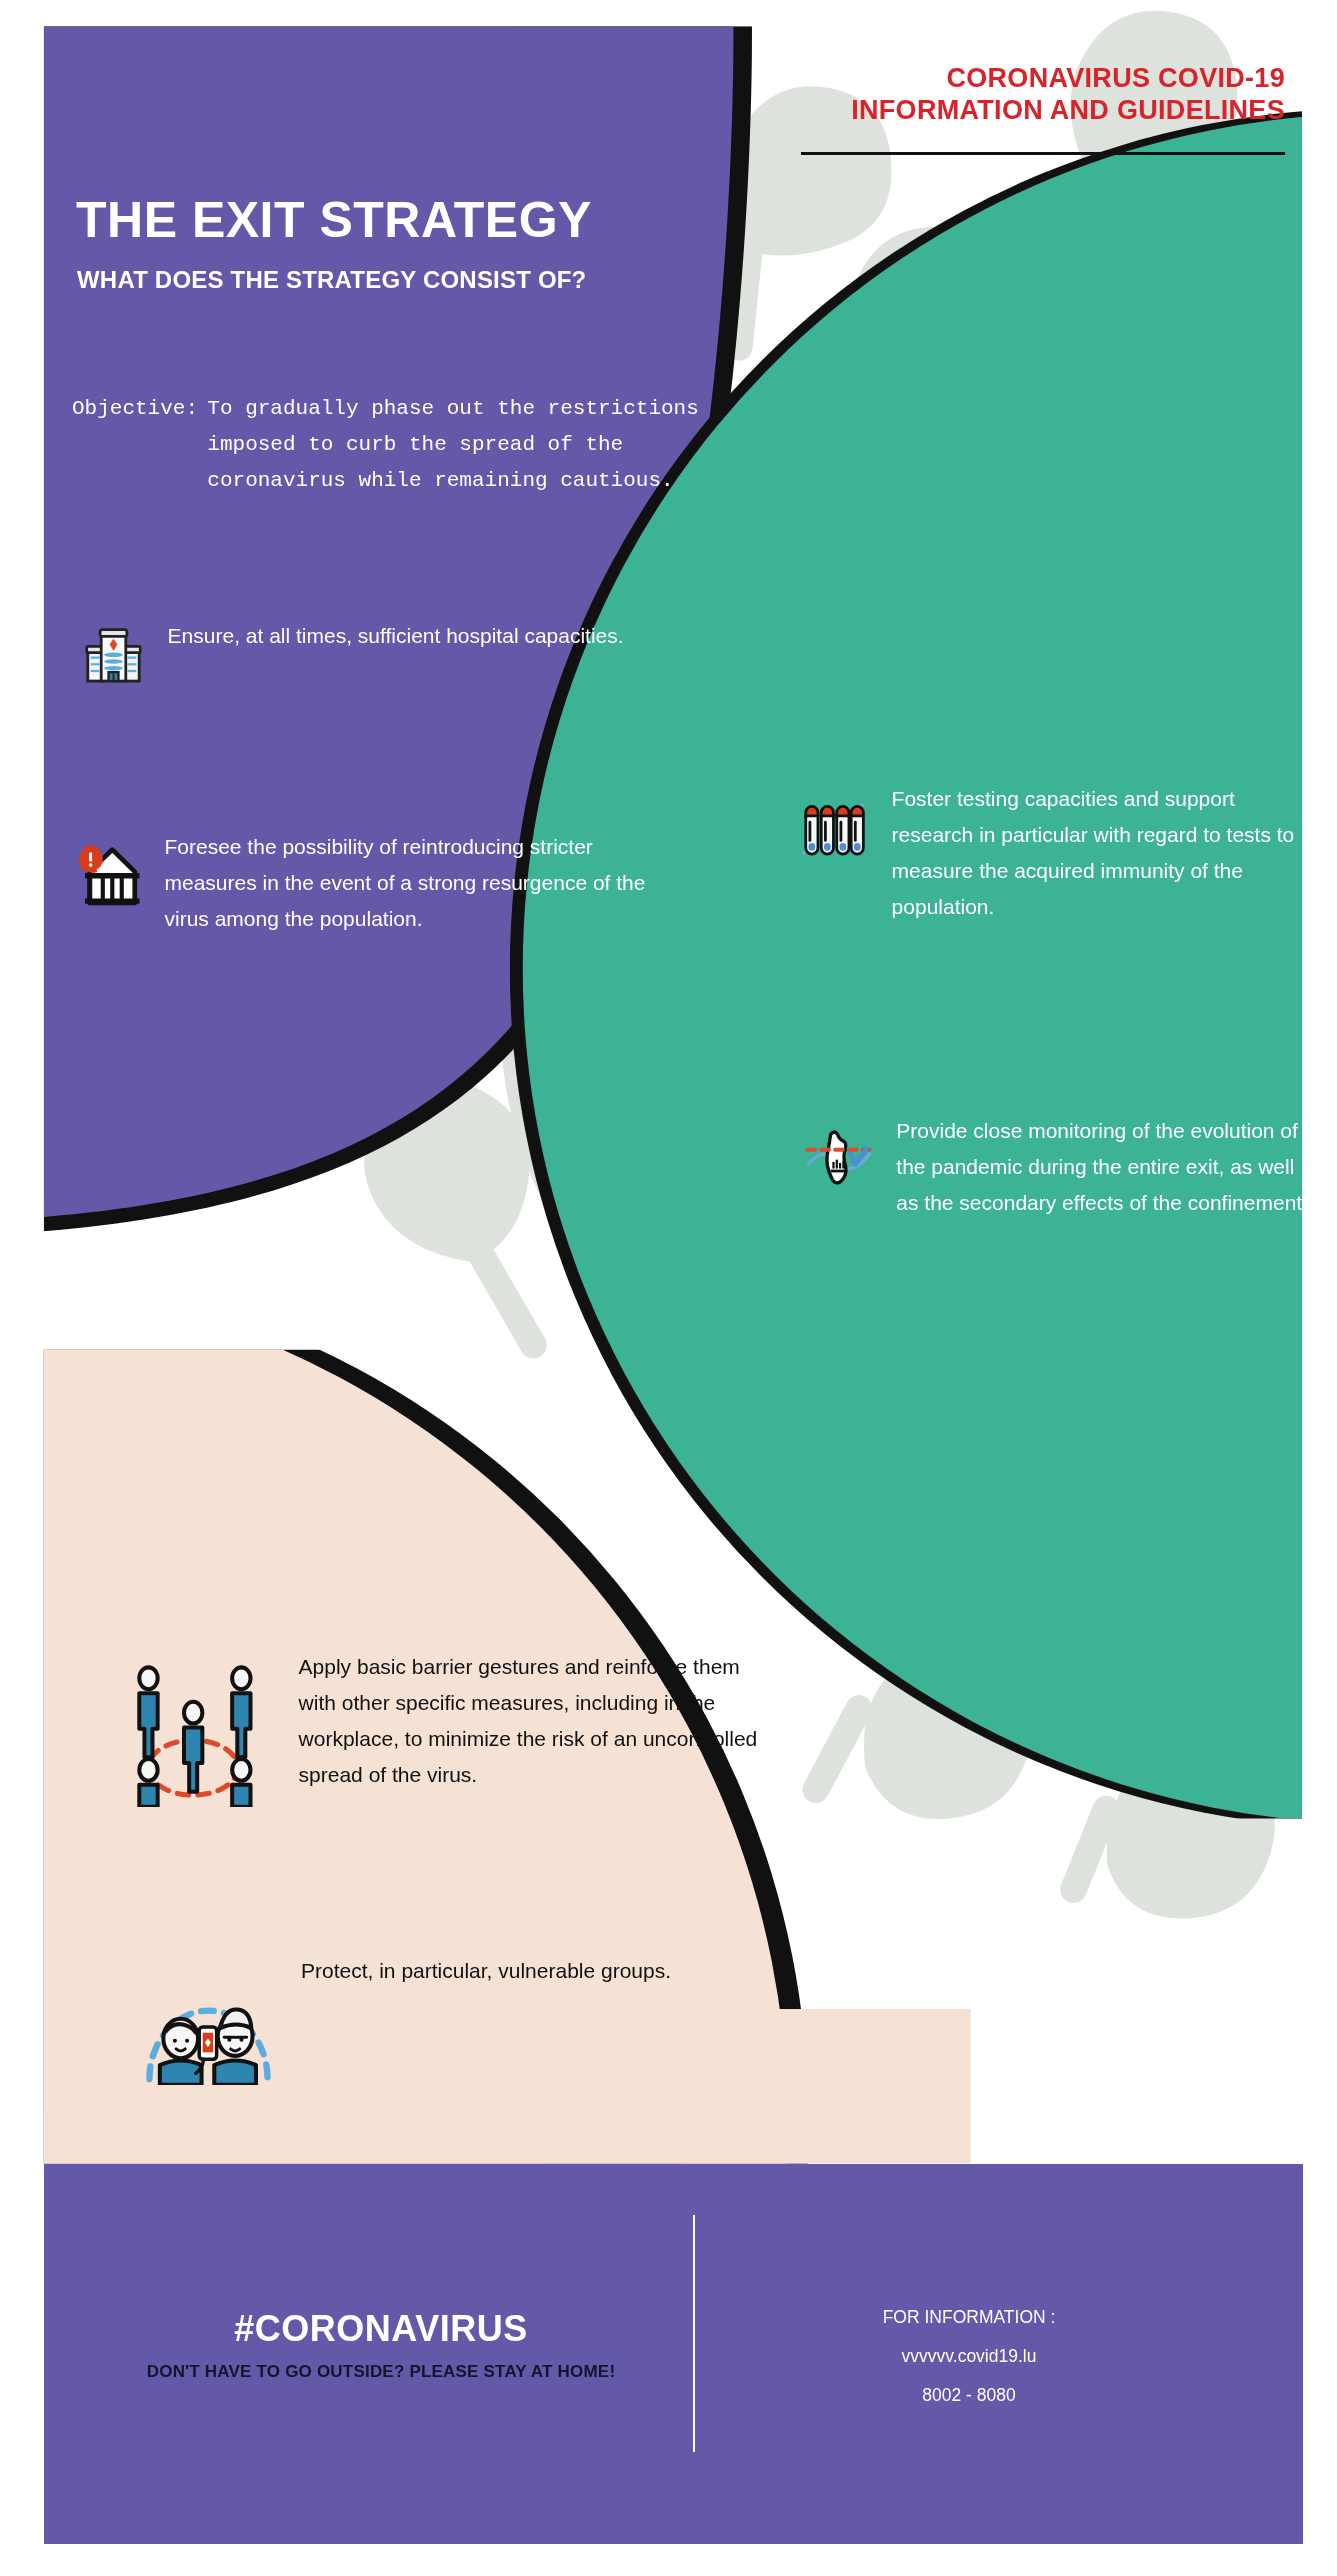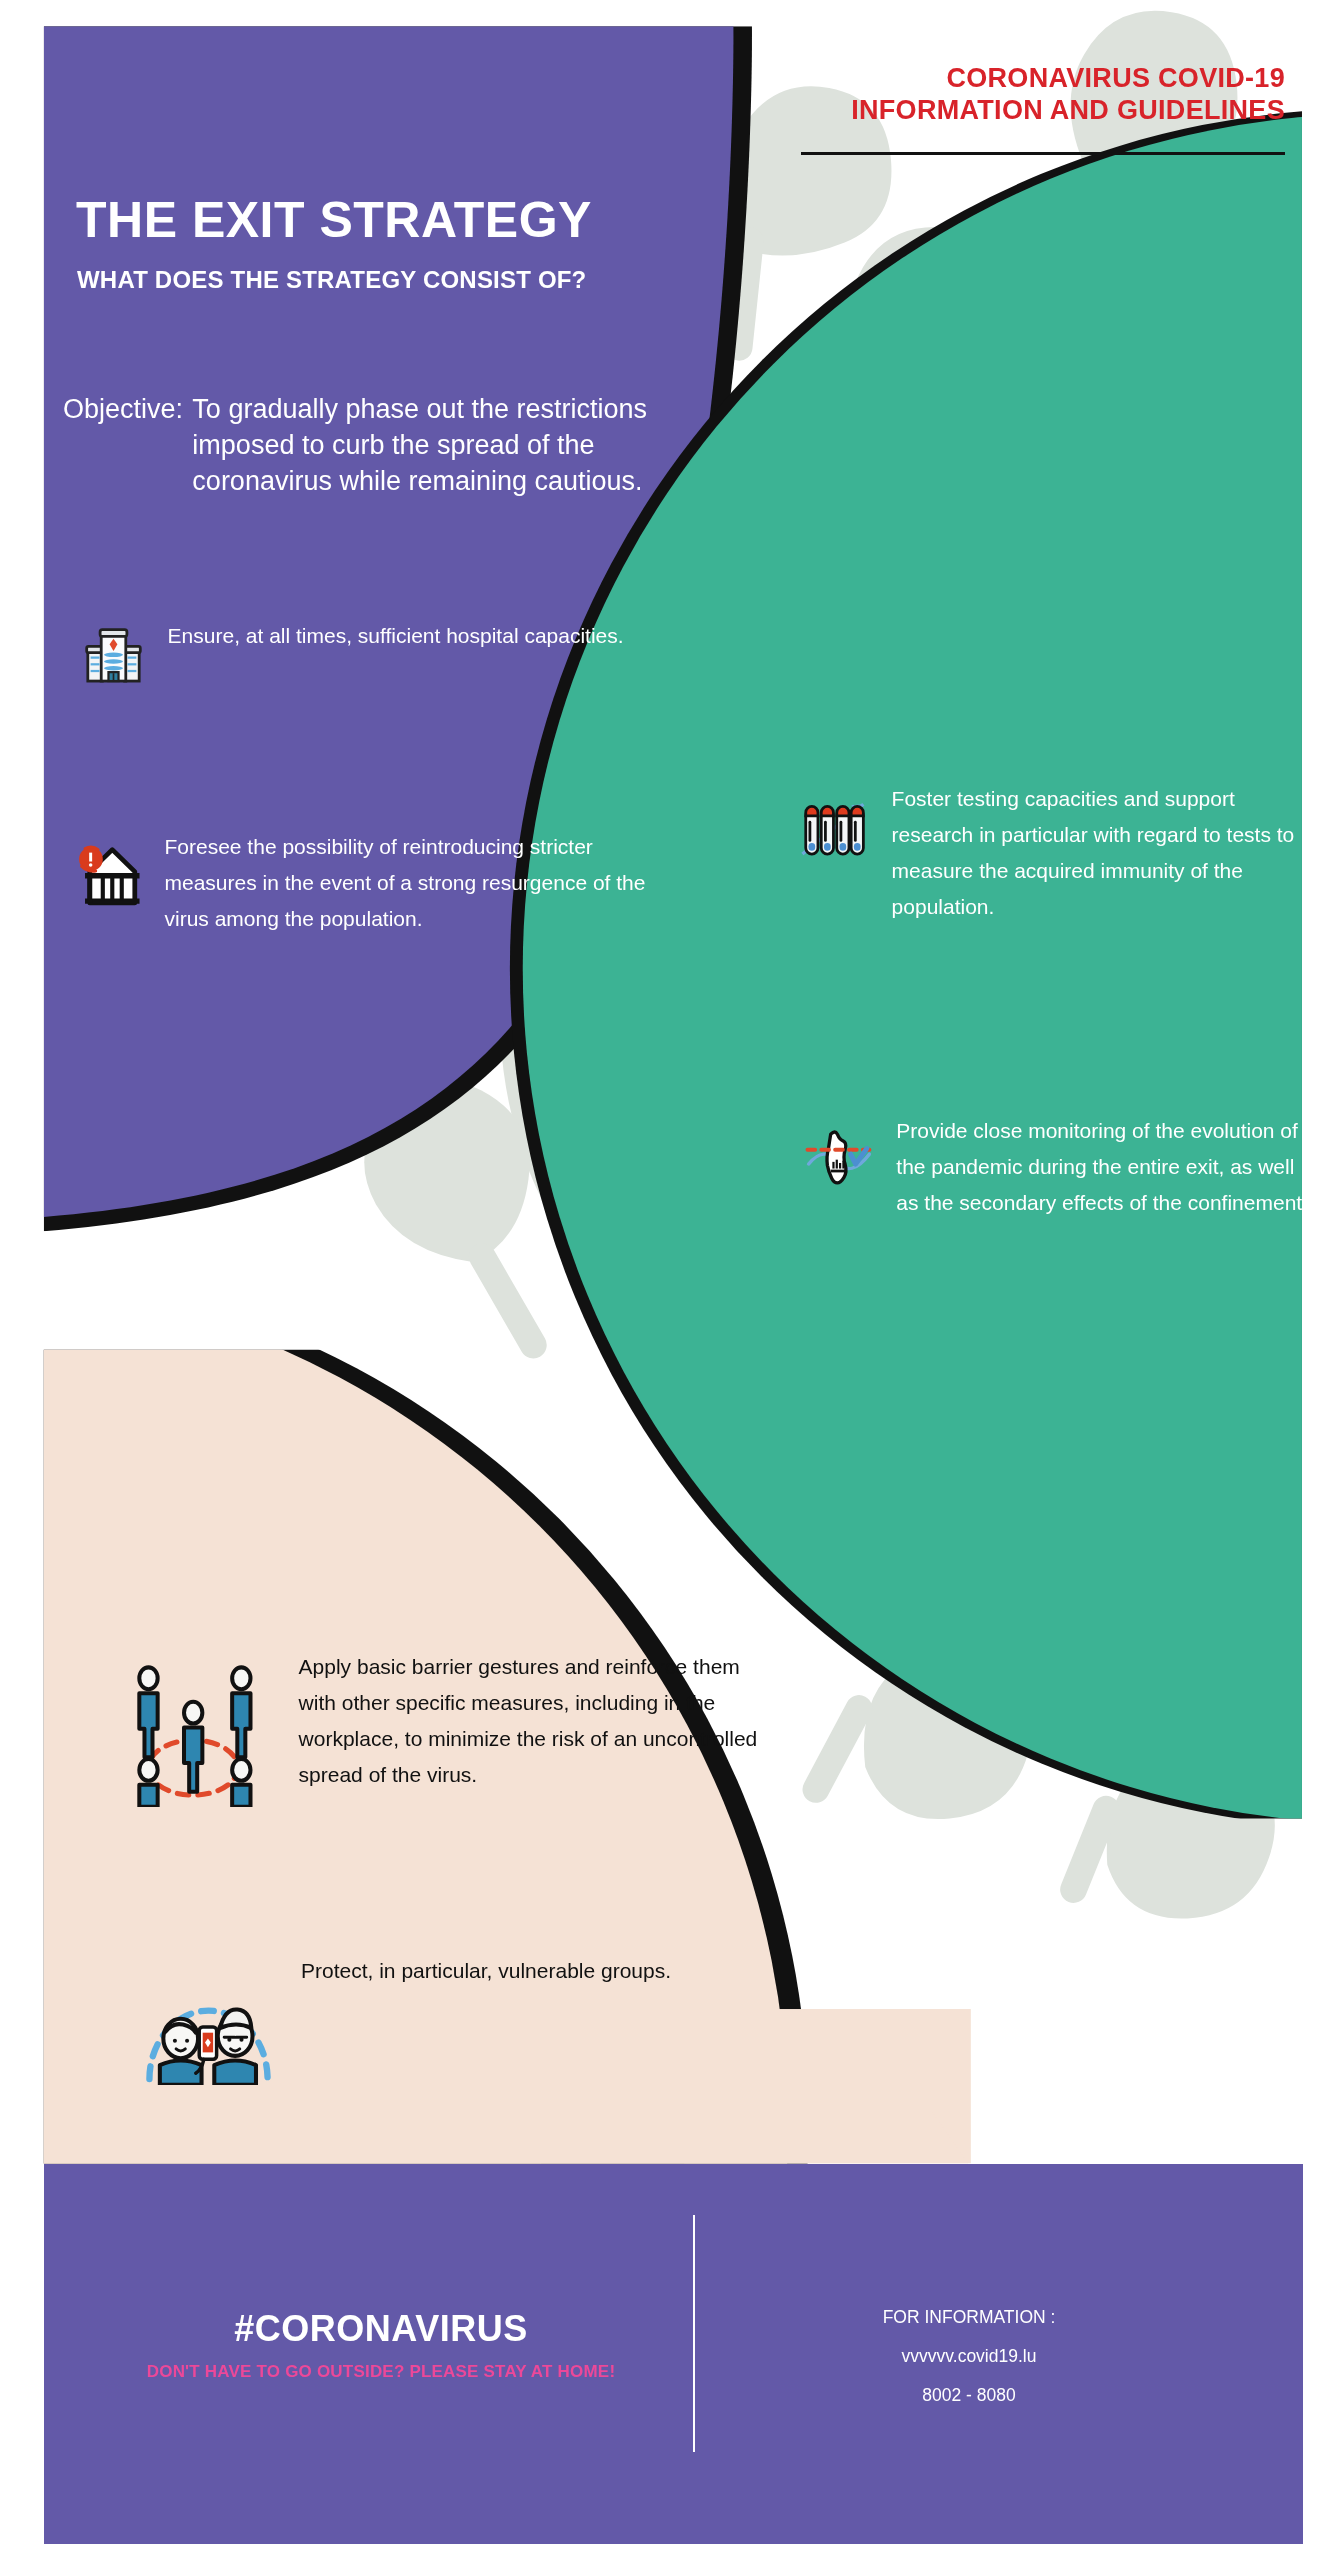--- a/index.html
+++ b/index.html
@@ -29,23 +29,23 @@
   
   #title-main{
     left:76px;top:191px;width:670px;z-index:6;
     color:#ffffff;font-weight:bold;font-size:50px;letter-spacing:0.5px;
   }
   #title-sub{
     left:77px;top:266px;width:670px;z-index:6;
     color:#ffffff;font-weight:bold;font-size:24px;letter-spacing:0.2px;
   }
   #objective{
-    left:63px;top:391px;width:665px;z-index:6;
-    color:#ffffff;font-size:27px;line-height:36px;
-    display:flex;align-items:flex-start;
+    left:72px;top:391px;width:665px;z-index:6;
+    color:#ffffff;font-size:21px;line-height:36px;
+    display:flex;align-items:flex-start;font-family:Liberation Mono, monospace;
   }
   #objective .obj-label{white-space:nowrap;padding-right:9.3px;}
   #objective .obj-body{}
 
   
   .item{z-index:6;display:flex;align-items:flex-start;}
   .item .ico{flex:0 0 auto;}
   .item .txt{font-size:21px;line-height:36px;}
   .white .txt{color:#ffffff;}
   .dark .txt{color:#111111;}
@@ -72,21 +72,21 @@
 
   #item-vulnerable{left:139px;top:1953px;width:644px;}
   #item-vulnerable .ico{width:139px;margin-top:10.3px;}
   #item-vulnerable .txt{margin-left:23px;width:464px;}
 
   
   #footer{left:44px;top:2164px;width:1259px;height:380px;background:#6359A8;z-index:7;}
   #footer-divider{left:693px;top:2215px;width:2.1px;height:237px;background:#ffffff;z-index:8;}
   #footer-left{left:103px;top:2308px;width:556px;text-align:center;z-index:8;}
   #hashtag{color:#ffffff;font-weight:bold;font-size:36px;letter-spacing:0.5px;}
-  #hashtag-sub{color:#ec4899;font-weight:bold;font-size:17px;margin-top:12.4px;letter-spacing:0.2px;}
+  #hashtag-sub{color:#0f172a;font-weight:bold;font-size:17px;margin-top:12.4px;letter-spacing:0.2px;}
   #footer-right{left:737px;top:2298px;width:464px;text-align:center;z-index:8;}
   #footer-right .fline{color:#ffffff;font-size:17.5px;line-height:39px;}
 </style>
 </head>
 <body>
 
 <div id="page">
 
   <svg id="virus-bg" viewBox="0 0 2596 5000">
     <g fill="#DDE2DC">

